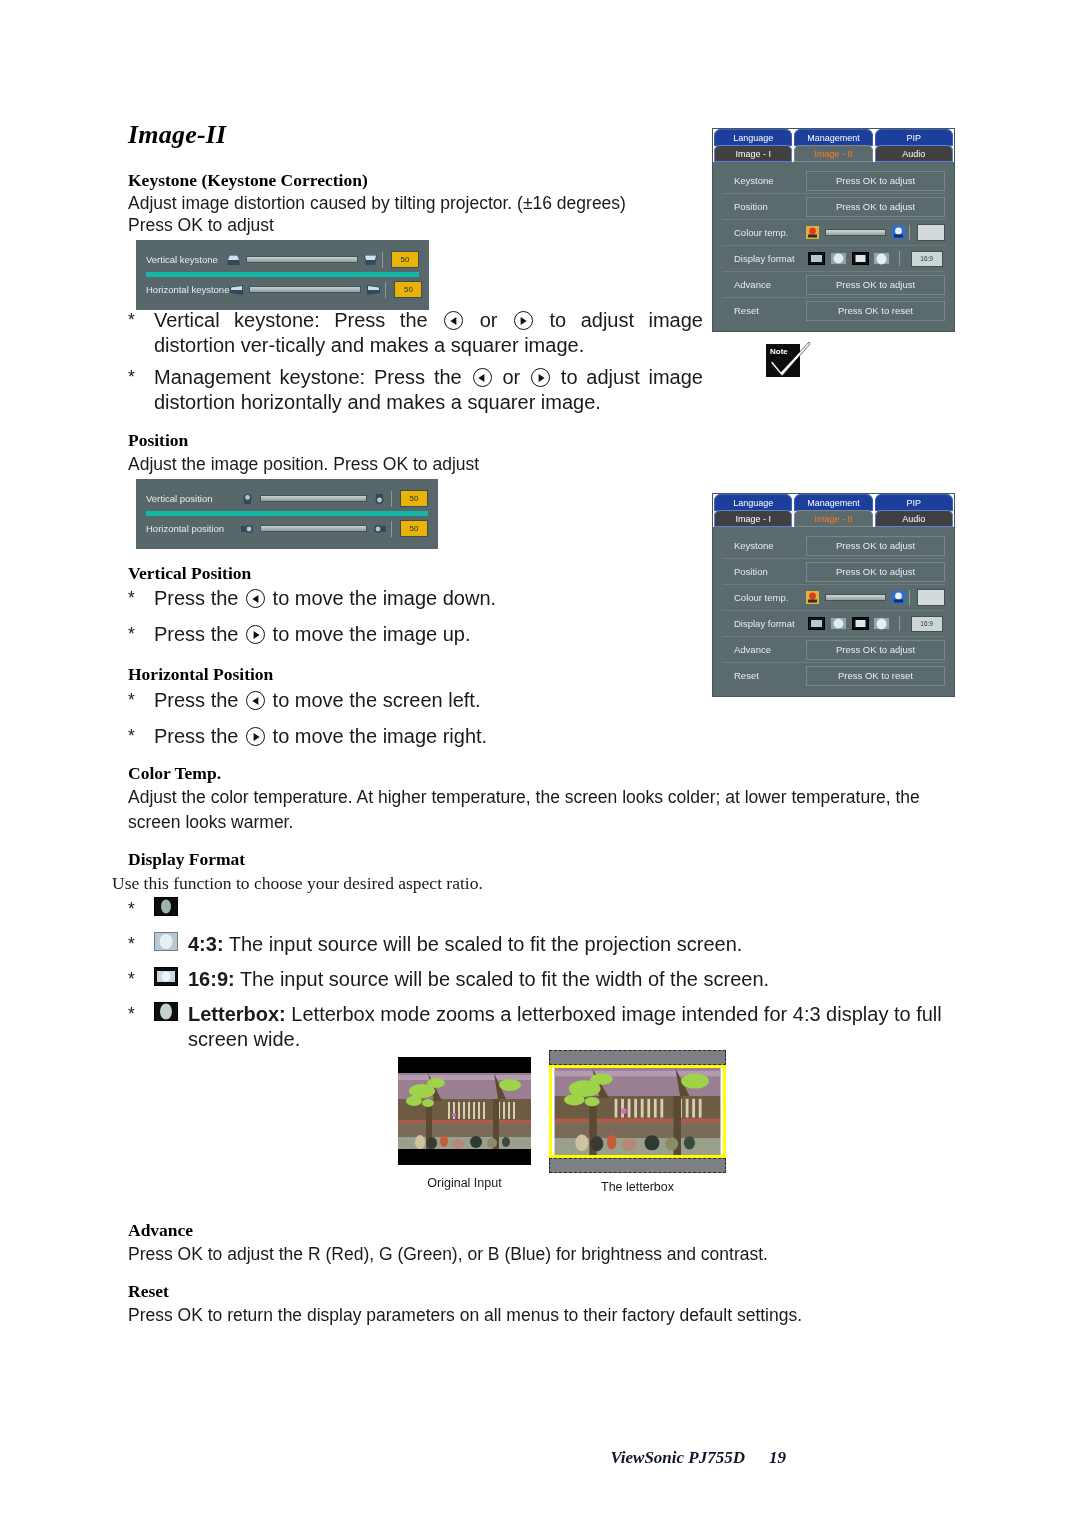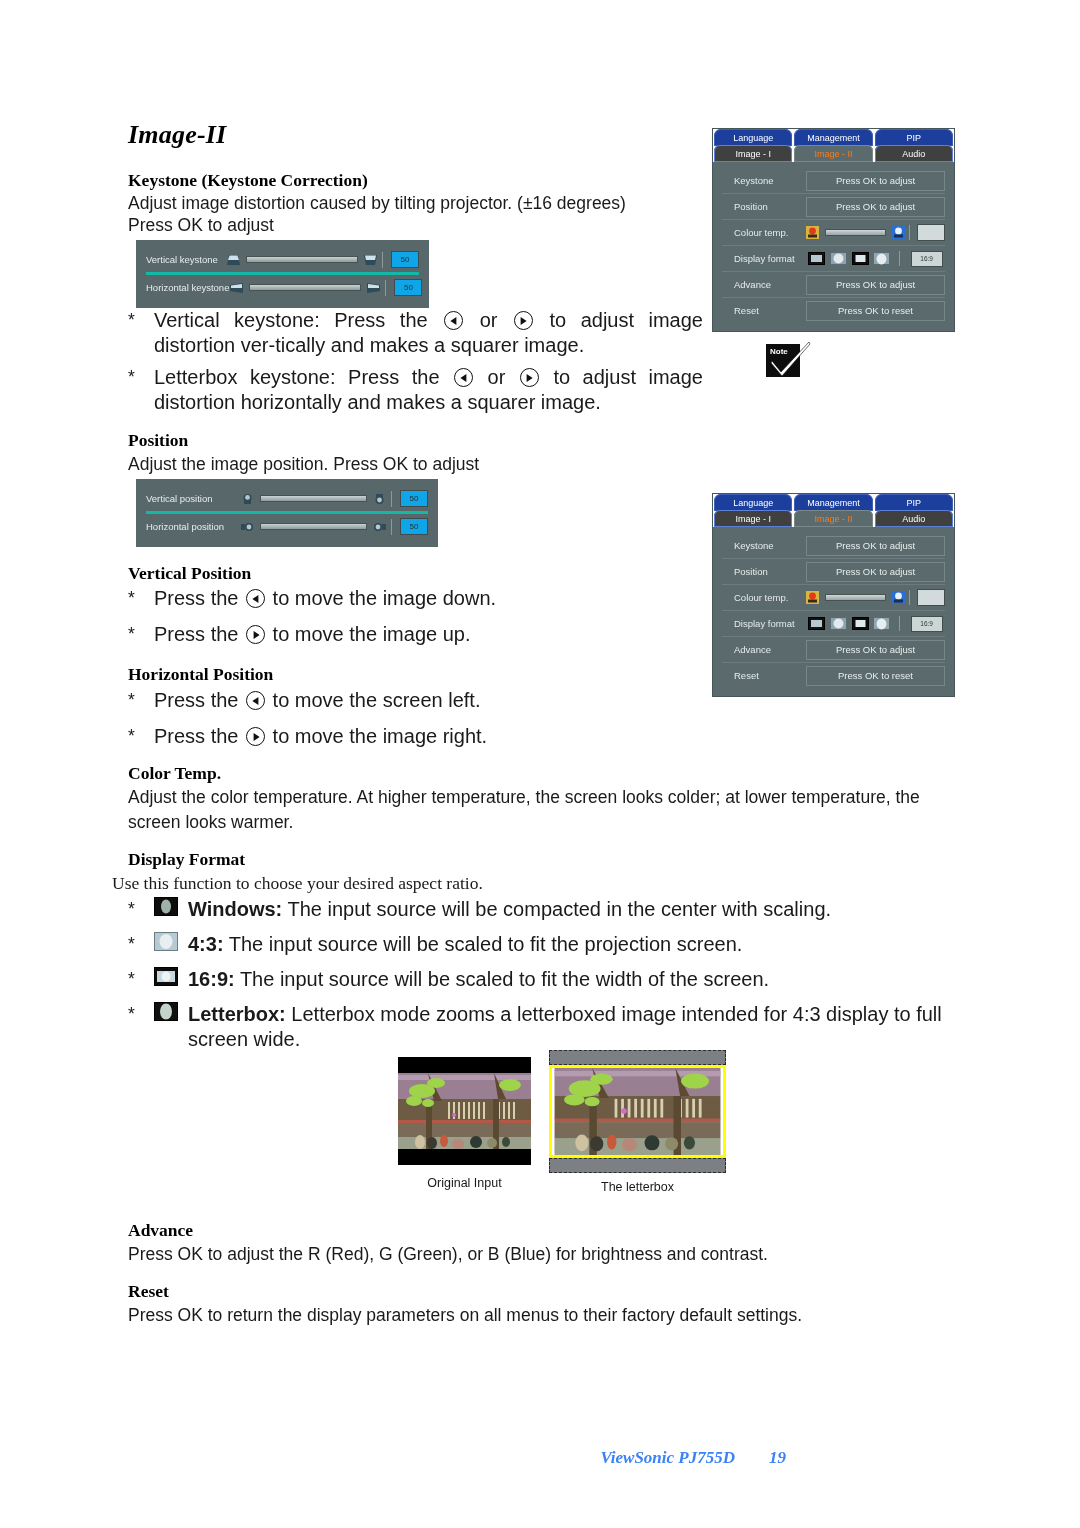--- a/index.html
+++ b/index.html
@@ -39,33 +39,33 @@
   }
   .key.left::after{transform:translate(-60%,-50%);border-right:6px solid #111;}
   .key.right::after{transform:translate(-40%,-50%);border-left:6px solid #111;}
 
   
   .osdwidget{
     position:absolute;background:#58676a;padding:7px 10px 8px 10px;
     box-sizing:border-box;
   }
   .ow-row{
-    display:flex;align-items:center;height:25px;border-bottom:3px solid #14b8a6;
+    display:flex;align-items:center;height:25px;border-bottom:5px solid #14b8a6;
   }
   .ow-row:last-child{border-bottom:none;}
   .ow-label{
     color:#e8edee;font-size:9.5px;white-space:nowrap;
   }
   .ow-ctrl{display:flex;align-items:center;}
   .ow-track{
     height:5px;background:linear-gradient(#c9d2d4,#8e9b9e);border:1px solid #46534f;
     margin:0 5px;
   }
   .ow-box{
-    width:26px;height:15px;background:#0ea5e9;border:1px solid #3f4b4d;
+    width:26px;height:15px;background:#eab308;border:1px solid #3f4b4d;
     color:#2a3233;font-size:8px;display:flex;align-items:center;justify-content:center;
     margin-left:8px;
   }
   .ow-sep{width:1px;height:16px;background:#8d9a9c;margin-left:4px;}
   .trap{width:15px;height:12px;}
 
   
   .osd{
     position:absolute;width:243px;background:#5b6a6d;border:1px solid #46565a;
     box-sizing:border-box;
@@ -113,22 +113,22 @@
   
   .dfmt{width:24px;height:19px;flex:0 0 24px;}
 
   
   .figs{position:absolute;}
   .cap{font-size:12.5px;color:#1a1a1a;text-align:center;margin-top:7px;}
 
   
   .footer{
     position:absolute;right:95px;bottom:60px;
-    font-family:"Liberation Serif", serif;font-weight:bold;font-style:italic;font-size:17px;color:#3b82f6;
-    display:flex;align-items:baseline;gap:34px;
+    font-family:"Liberation Serif", serif;font-weight:bold;font-style:italic;font-size:17px;color:#0f172a;
+    display:flex;align-items:baseline;gap:24px;
   }
 </style>
 </head>
 <body>
 
 <div class="page">
 
   <div class="h1">Image-II</div>
 
   <div class="head" style="left:128px;top:170px;">Keystone (Keystone Correction)</div>
@@ -173,21 +173,21 @@
   <div class="bullet-row" style="left:128px;top:308px;width:575px;">
     <div class="star">*</div>
     <div class="btext just">
       <span>Vertical keystone: Press the </span><span class="key left"></span><span> or </span><span class="key right"></span><span> to adjust image distortion ver-tically and makes a squarer image.</span>
     </div>
   </div>
 
   <div class="bullet-row" style="left:128px;top:365px;width:575px;">
     <div class="star">*</div>
     <div class="btext just">
-      <span>Letterbox keystone: Press the </span><span class="key left"></span><span> or </span><span class="key right"></span><span> to adjust image distortion horizontally and makes a squarer image.</span>
+      <span>Management keystone: Press the </span><span class="key left"></span><span> or </span><span class="key right"></span><span> to adjust image distortion horizontally and makes a squarer image.</span>
     </div>
   </div>
 
   <div class="head" style="left:128px;top:430px;">Position</div>
   <div class="body-t" style="left:128px;top:452px;width:560px;">Adjust the image position. Press OK to adjust</div>
 
   <div class="osdwidget" style="left:136px;top:479px;width:302px;">
     <div class="ow-row">
       <div class="ow-label" style="width:120px;">Vertical position</div>
       <div class="ow-ctrl">
@@ -251,21 +251,20 @@
 
   <div class="head" style="left:128px;top:849px;">Display Format</div>
   <div class="body-t" style="left:112px;top:871px;width:832px;font-family:Liberation Serif, serif;">Use this function to choose your desired aspect ratio.</div>
 
   <div class="bullet-row" style="left:128px;top:897px;width:840px;">
     <div class="star">*</div>
     <svg class="dfmt" viewBox="0 0 24 19" style="margin-right:10px;">
       <rect x="0.5" y="0.5" width="23" height="18" fill="#0d0d0d" stroke="#000"></rect>
       <ellipse cx="12" cy="9.5" rx="5" ry="7" fill="#9fb2a8"></ellipse>
     </svg>
-    <div class="btext"><b>Windows:</b><span> The input source will be compacted in the center with scaling.</span></div>
   </div>
 
   <div class="bullet-row" style="left:128px;top:932px;width:840px;">
     <div class="star">*</div>
     <svg class="dfmt" viewBox="0 0 24 19" style="margin-right:10px;">
       <rect x="0.5" y="0.5" width="23" height="18" fill="#b7c9d2" stroke="#6d7d86"></rect>
       <ellipse cx="12" cy="9.5" rx="6.5" ry="7.5" fill="#e8eff2"></ellipse>
     </svg>
     <div class="btext"><b>4:3:</b><span> The input source will be scaled to fit the projection screen.</span></div>
   </div>

